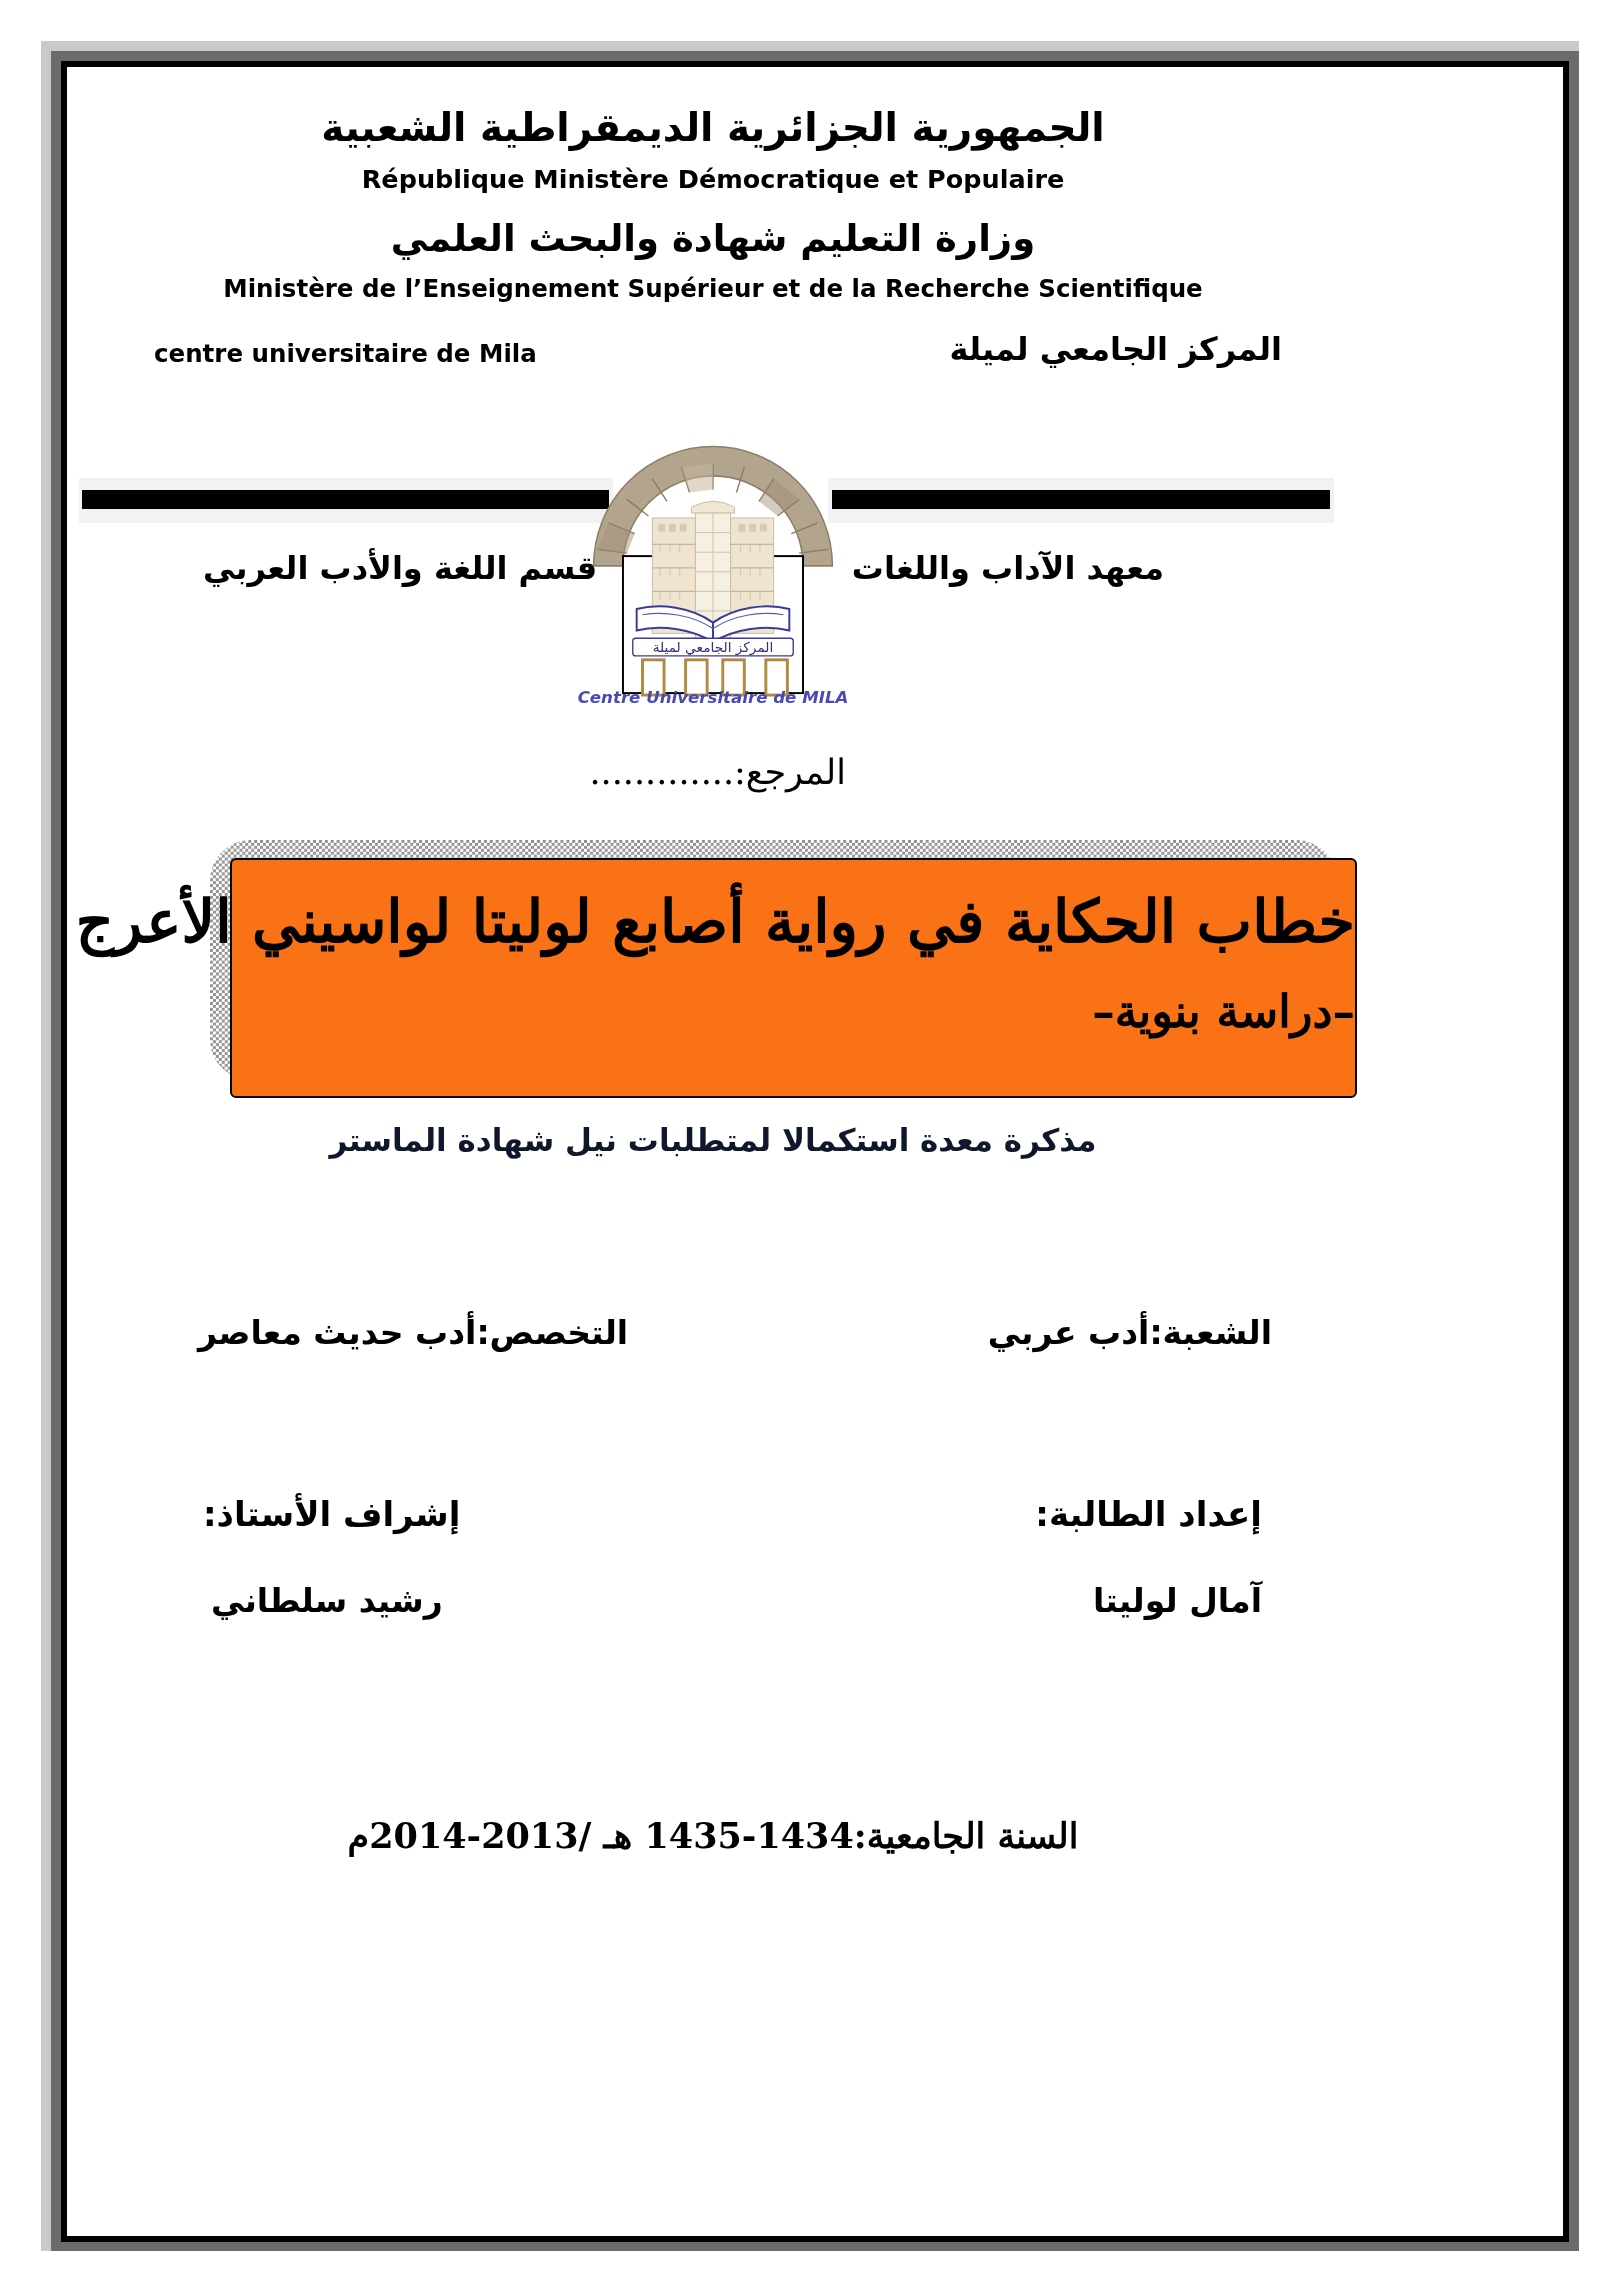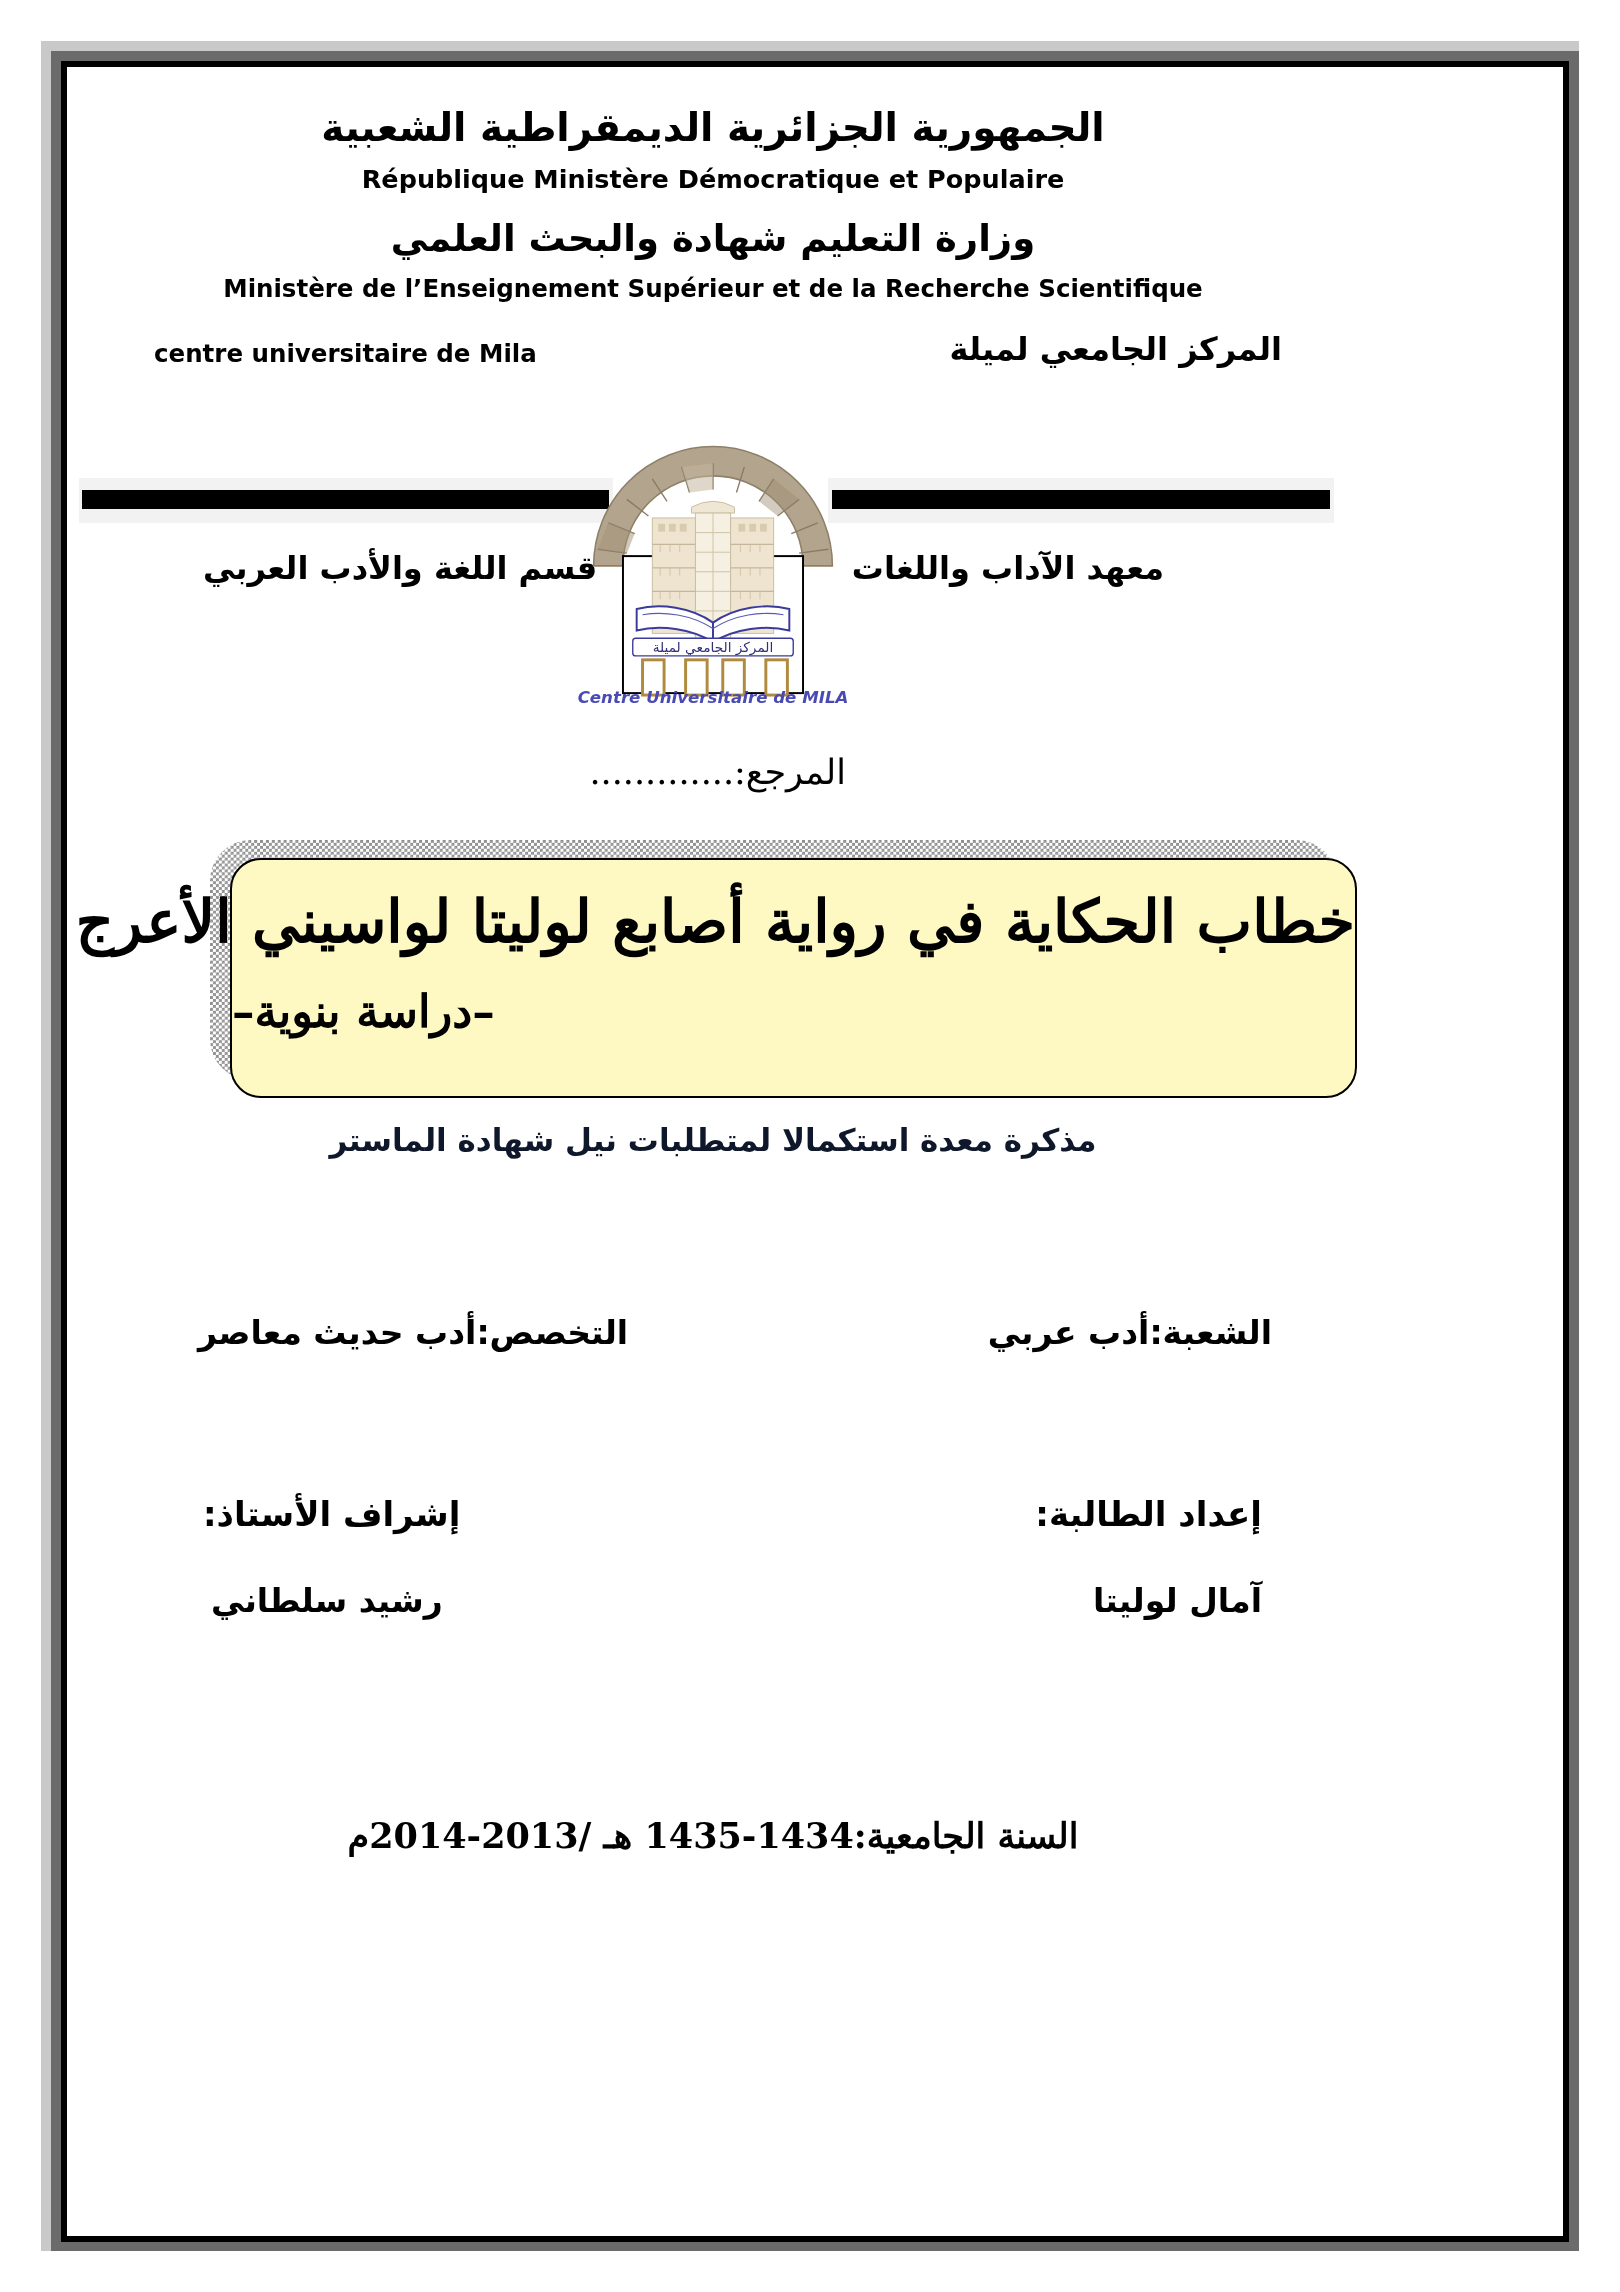--- a/index.html
+++ b/index.html
@@ -198,22 +198,22 @@
     background-position: 0 0, 2.9px 2.9px;
     z-index: 2;
   }
   .title-box {
     position: absolute;
     left: 169px;
     top: 797px;
     width: 1127px;
     height: 240px;
     border: 2.9px solid #000000;
-    border-radius: 31px;
-    background: #fef9c3;
+    border-radius: 6px;
+    background: #f97316;
     box-sizing: border-box;
     z-index: 3;
   }
   .title-main {
     position: absolute;
     left: 0;
     right: 0;
     top: 29px;
     text-align: center;
     font-size: 59px;
@@ -221,21 +221,21 @@
     color: #000;
     line-height: 1.12;
     white-space: nowrap;
     font-family: "DejaVu Serif", "Liberation Serif", serif;
   }
   .title-sub {
     position: absolute;
     left: 0;
     right: 0;
     top: 125px;
-    text-align: left;
+    text-align: right;
     font-size: 45px;
     font-weight: bold;
     color: #000;
     font-family: "DejaVu Serif", "Liberation Serif", serif;
   }
 
   
   .degree-note {
     position: absolute;
     left: 0;

